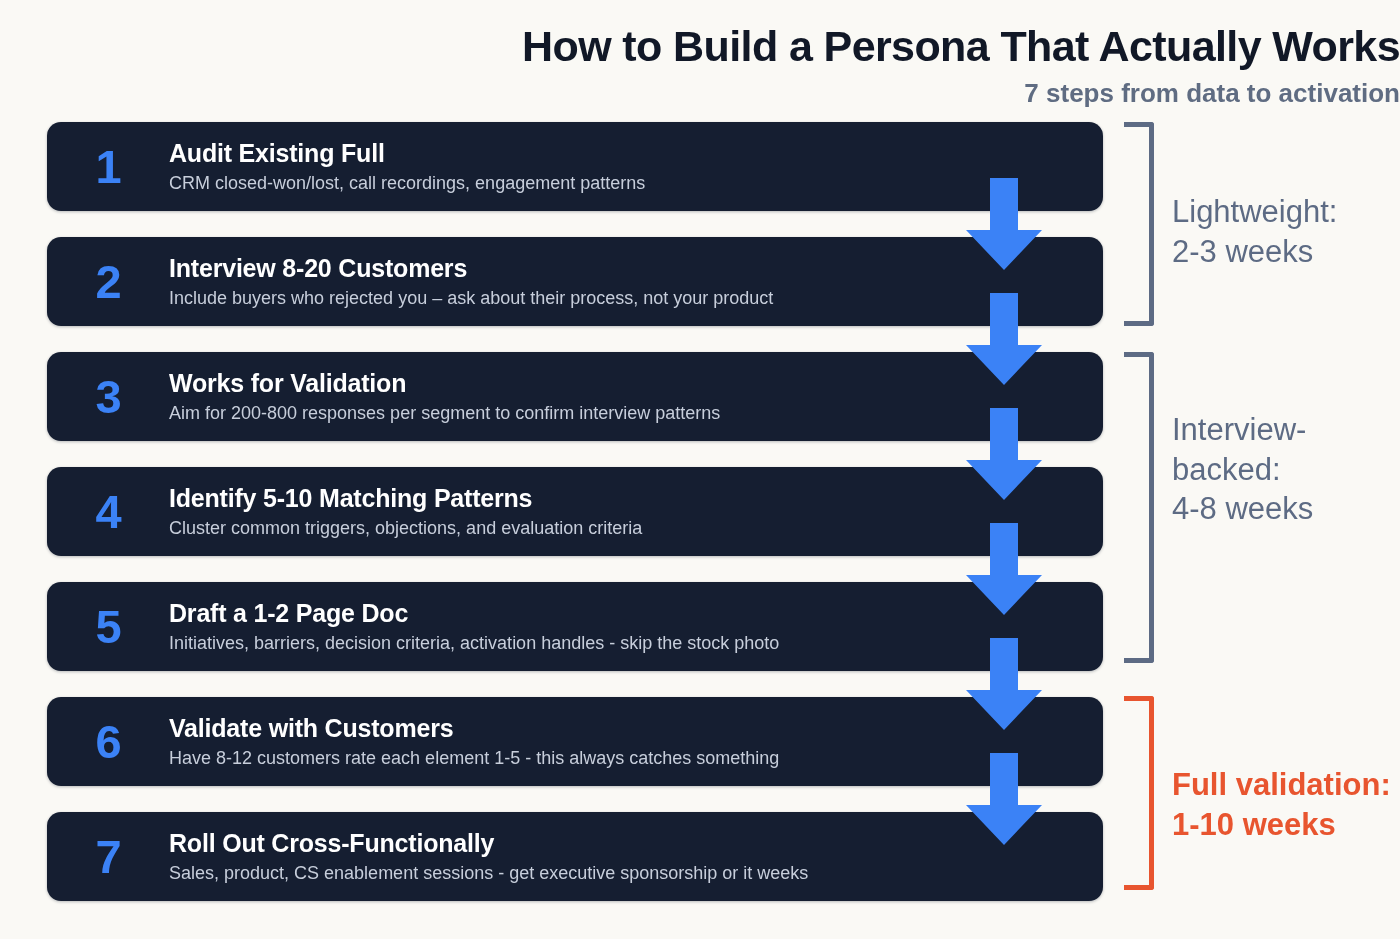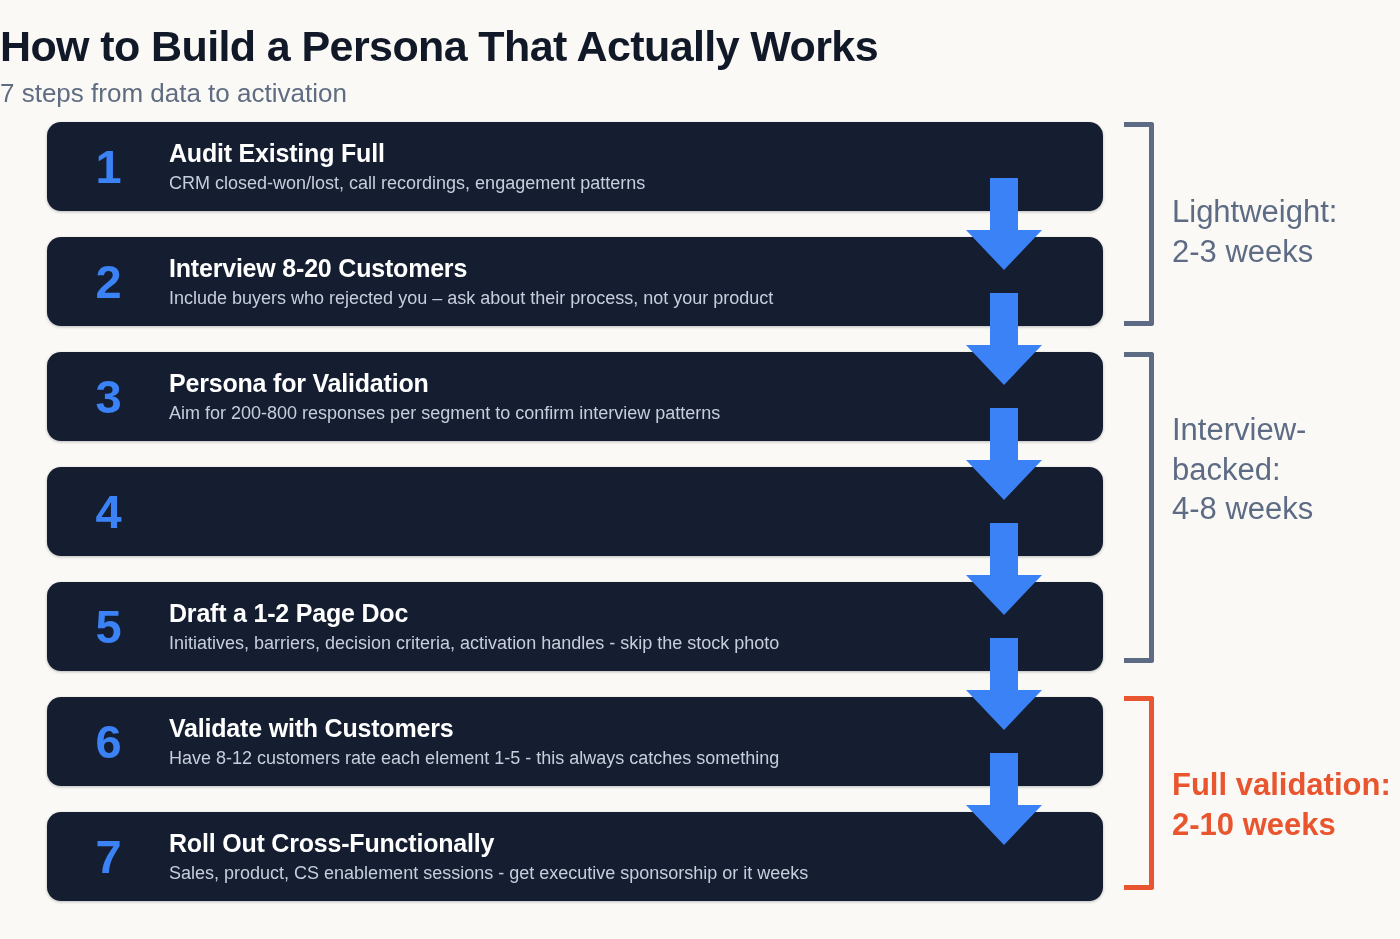--- a/index.html
+++ b/index.html
@@ -13,36 +13,36 @@
     font-family: "Liberation Sans", sans-serif;
     overflow: hidden;
     position: relative;
   }
 
   
   #header {
     position: absolute;
     top: 0; left: 0;
     width: 1400px;
-    text-align: left;
+    text-align: right;
   }
   #page-title {
     margin: 0;
     padding-top: 22px;
     font-size: 43px;
     font-weight: bold;
     letter-spacing: -0.6px;
     color: #111827;
     line-height: 1.12;
   }
   #page-subtitle {
     margin: 0;
     padding-top: 9px;
     font-size: 26px;
-    font-weight: normal;
+    font-weight: bold;
     color: #5f6c82;
     line-height: 1.15;
   }
 
   
   #steps {
     position: absolute;
     left: 47px;
     top: 122px;
     width: 1056px;
@@ -153,27 +153,31 @@
     <div class="step-number">2</div>
     <div class="step-text">
       <div class="step-heading">Interview 8-20 Customers</div>
       <div class="step-desc">Include buyers who rejected you – ask about their process, not your product</div>
     </div>
   </div>
 
   <div class="step-card gap-lg">
     <div class="step-number">3</div>
     <div class="step-text">
-      <div class="step-heading">Persona for Validation</div>
+      <div class="step-heading">Works for Validation</div>
       <div class="step-desc">Aim for 200-800 responses per segment to confirm interview patterns</div>
     </div>
   </div>
 
   <div class="step-card gap-sm">
     <div class="step-number">4</div>
+    <div class="step-text">
+      <div class="step-heading">Identify 5-10 Matching Patterns</div>
+      <div class="step-desc">Cluster common triggers, objections, and evaluation criteria</div>
+    </div>
   </div>
 
   <div class="step-card gap-sm">
     <div class="step-number">5</div>
     <div class="step-text">
       <div class="step-heading">Draft a 1-2 Page Doc</div>
       <div class="step-desc">Initiatives, barriers, decision criteria, activation handles - skip the stock photo</div>
     </div>
   </div>
 
@@ -218,13 +222,13 @@
 <div class="bracket-label neutral" style="left:1172px; top:192px;">Lightweight:
 2-3 weeks</div>
 
 <div class="bracket neutral" style="left:1124px; top:352px;  height:311px;"></div>
 <div class="bracket-label neutral" style="left:1172px; top:410px;">Interview-
 backed:
 4-8 weeks</div>
 
 <div class="bracket accent" style="left:1124px; top:696px;  height:194px;"></div>
 <div class="bracket-label accent" style="left:1172px; top:765px;">Full validation:
-2-10 weeks</div>
+1-10 weeks</div>
 
 </body></html>

